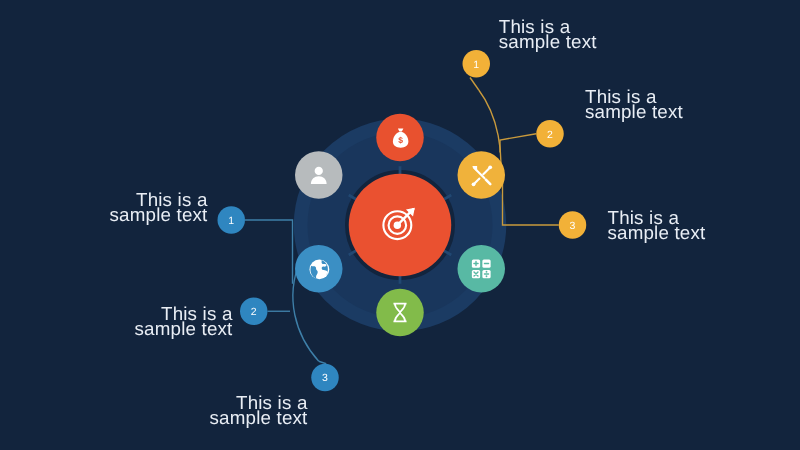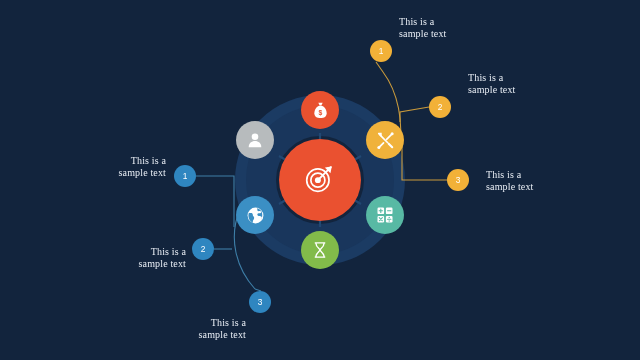--- a/index.html
+++ b/index.html
@@ -9,25 +9,25 @@
     font-family:"Liberation Sans", sans-serif;
     overflow:hidden;
     position:relative;
   }
   #stage{position:absolute;inset:0;width:640px;height:360px;}
   .svg-layer{position:absolute;left:0;top:0;width:640px;height:360px;}
 
   .label{
     position:absolute;
     color:#e9eef5;
-    font-size:10px;
+    font-size:15px;
     line-height:11.6px;
     letter-spacing:.15px;
     white-space:pre-line;
-    font-family:Liberation Serif, serif;
+    font-family:Liberation Sans, sans-serif;
   }
   .label.right{text-align:left;}
   .label.left{text-align:right;}
 
   .numnode{
     position:absolute;
     border-radius:50%;
     display:flex;align-items:center;justify-content:center;
     color:#ffffff;
     font-size:8.4px;

